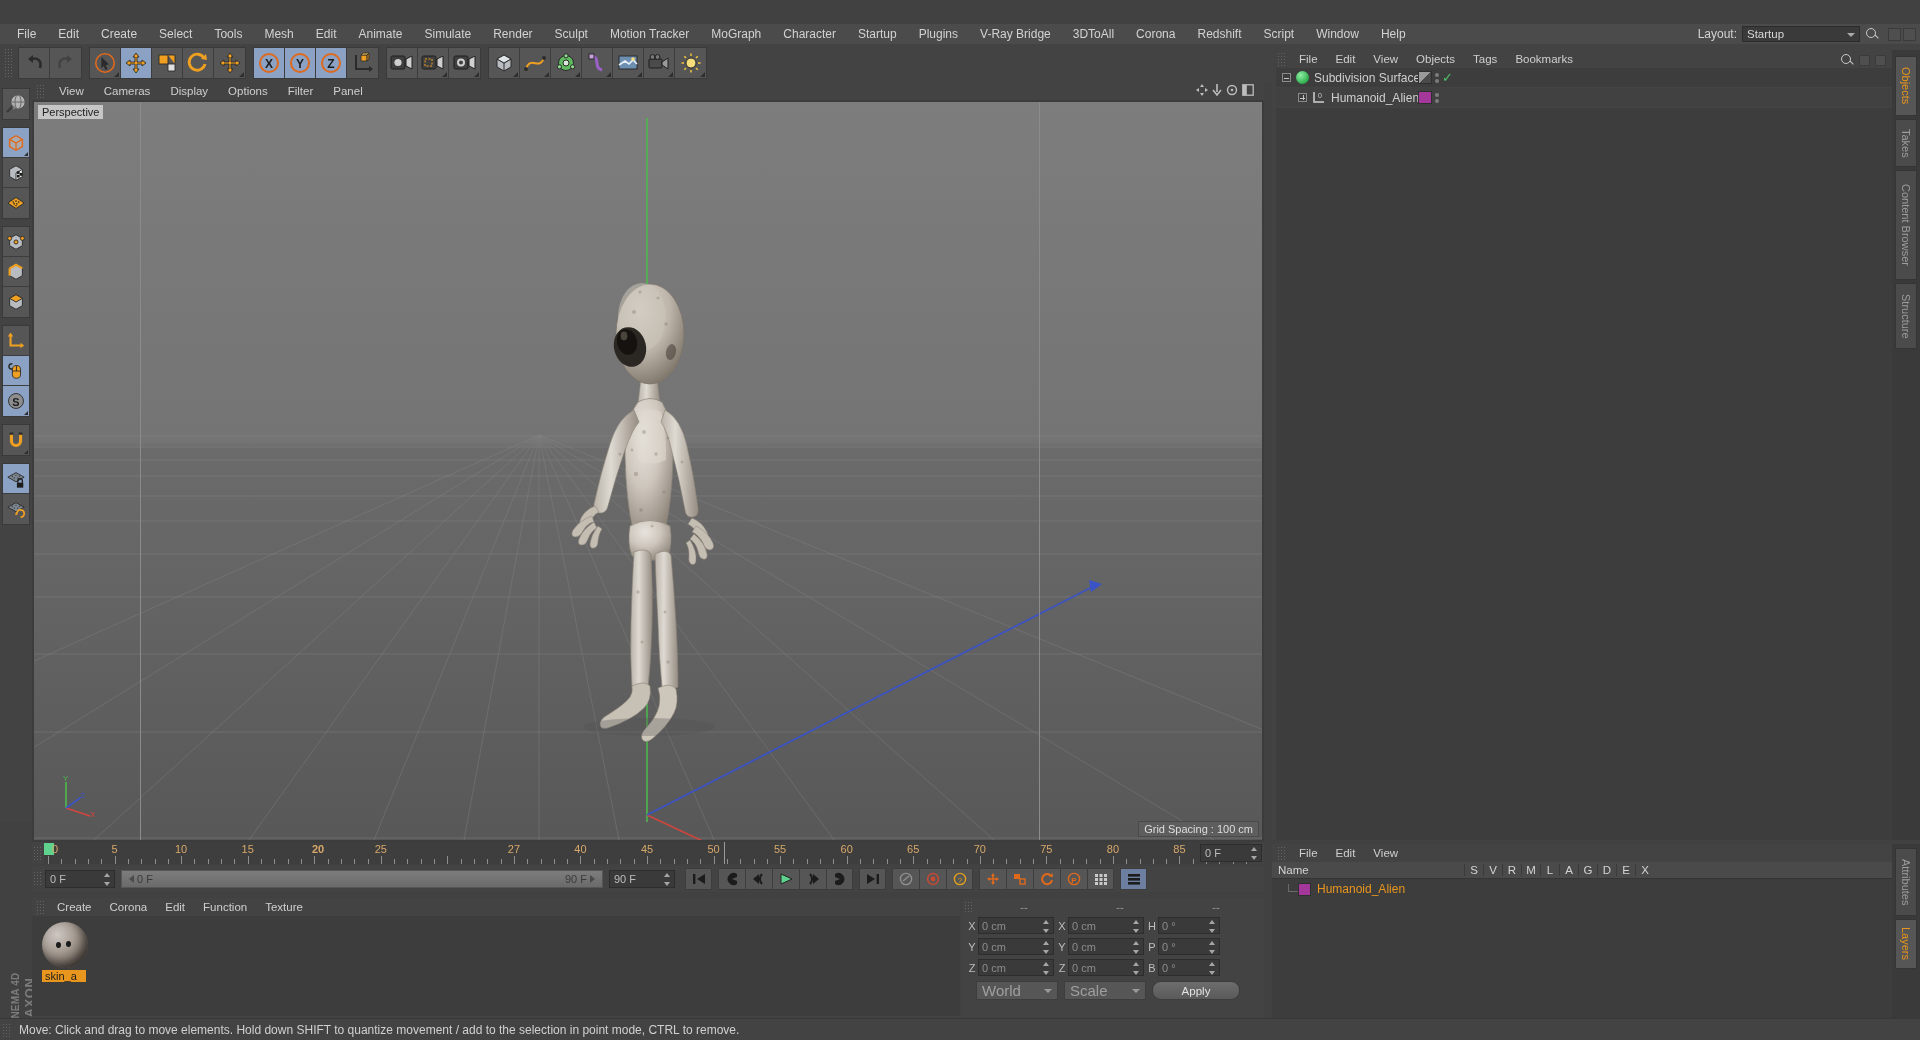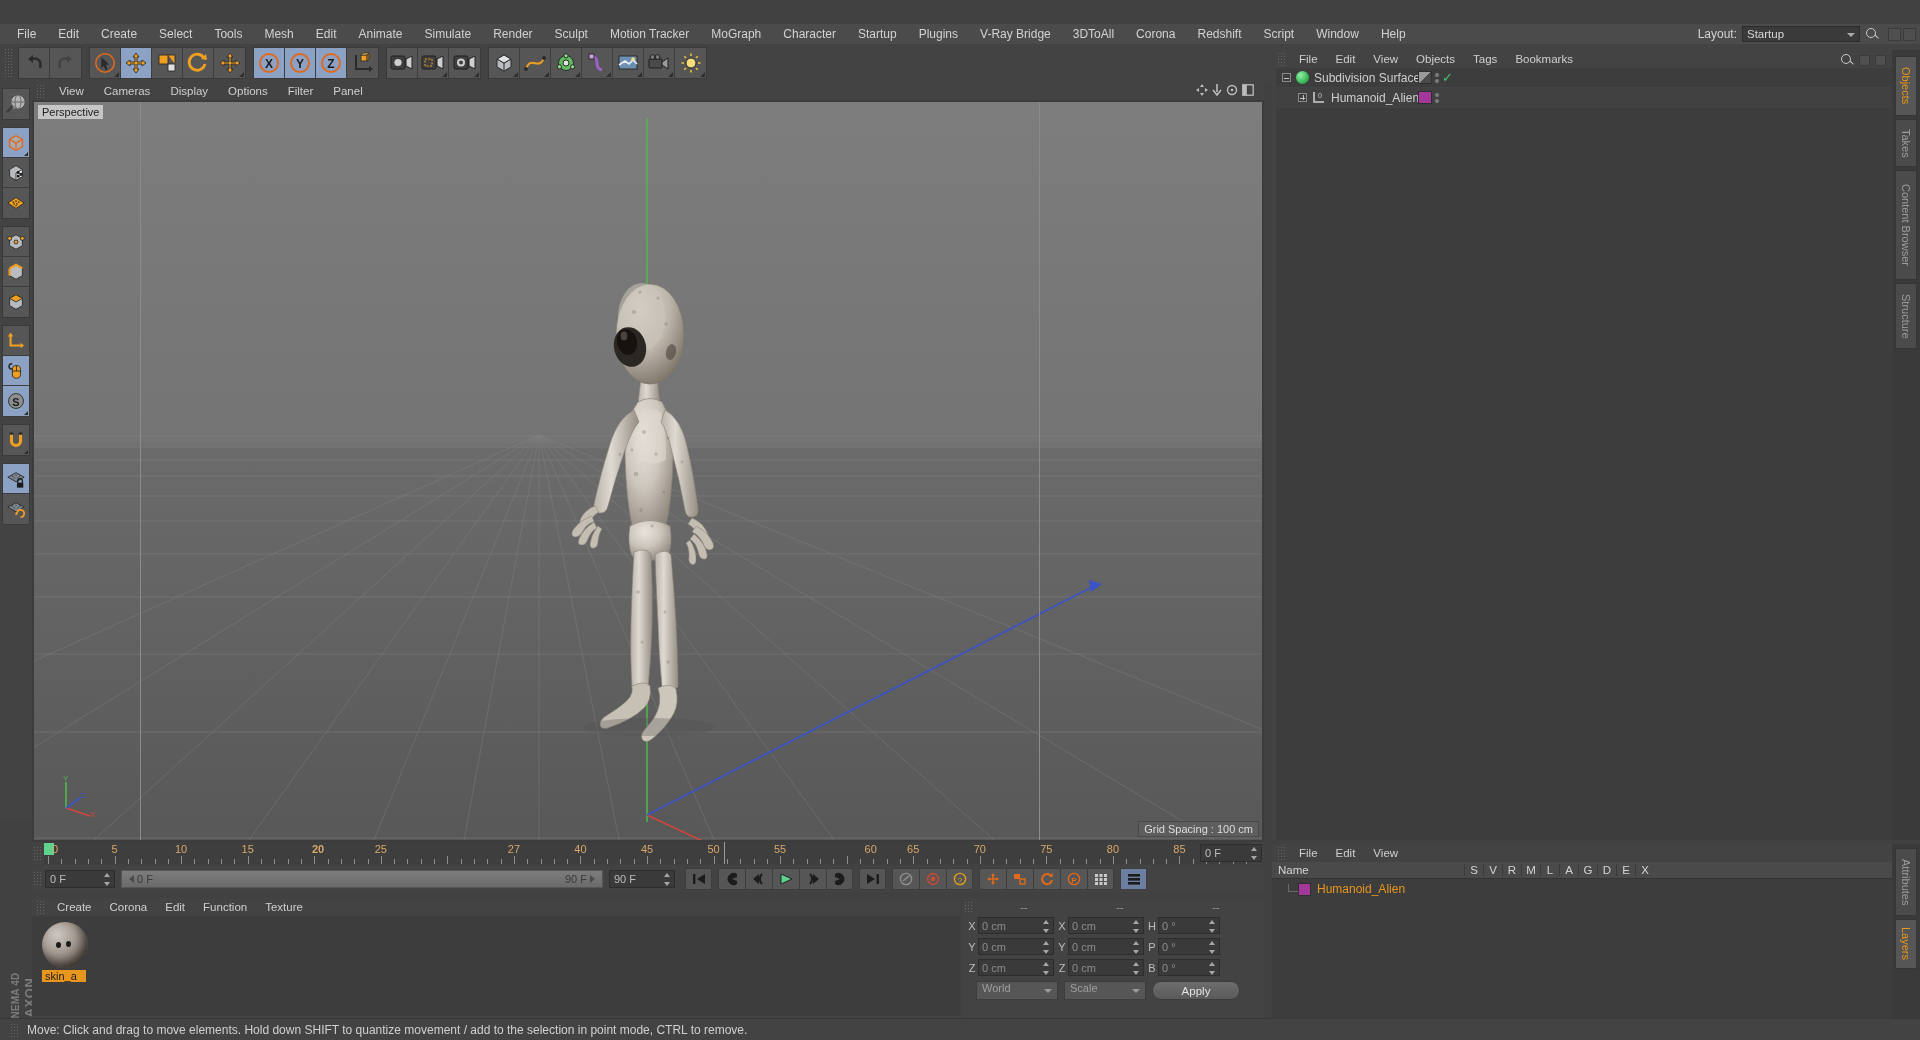--- a/index.html
+++ b/index.html
@@ -167,21 +167,21 @@
   
   .coordpanel{ position:absolute; left:962px; top:898px; width:302px; height:120px; background:#434343;}
   .coordhdr{ height:18px; display:flex; align-items:center; gap:0; font-size:11px; color:#9c9c9c;}
   .coordhdr .c{ flex:1; text-align:center;}
   .coordrow{ display:flex; align-items:center; height:19px; margin-bottom:2px;}
   .axlbl{ width:12px; text-align:center; font-size:11px; color:#bdbdbd;}
   .cfield{ width:76px; height:17px; background:#3a3a3a; border:1px solid #2d2d2d;
     font-size:11px; color:#8d8d8d; display:flex; align-items:center; padding:0 3px; position:relative; margin-right:2px;}
   .coordbot{ display:flex; align-items:center; gap:6px; margin-top:4px; padding-left:10px;}
   .cdrop{ width:82px; height:19px; background:#565656; border:1px solid #3d3d3d;
-    font-size:11px; color:#9f9f9f; display:flex; align-items:flex-start; padding:0 5px; position:relative;}
+    font-size:15px; color:#9f9f9f; display:flex; align-items:flex-end; padding:0 5px; position:relative;}
   .cdrop .caret{ position:absolute; right:5px; top:7px;
     border-left:4px solid transparent; border-right:4px solid transparent; border-top:4px solid #9a9a9a;}
   .applybtn{ width:88px; height:19px; background:linear-gradient(#6d6d6d,#5a5a5a);
     border:1px solid #3d3d3d; border-radius:9px; font-size:11.5px; color:#e3e3e3;
     display:flex; align-items:center; justify-content:center;}
 
   
   .objpanel{ position:absolute; left:1272px; top:50px; width:620px; height:790px; background:#434343;}
   .objbody{ position:absolute; left:4px; top:18px; width:620px; height:772px; background:#3d3d3d;}
   .objrow{ height:20px; display:flex; align-items:center; position:relative;
@@ -215,21 +215,21 @@
   
   .vtabs{ position:absolute; right:0; top:50px; width:28px; height:790px; background:#3a3a3a; padding-top:6px;}
   .vtab{ width:22px; margin:0 auto 3px auto; background:#4b4b4b; border:1px solid #353535;
     display:flex; align-items:center; justify-content:center; color:#9d9d9d; font-size:11px;}
   .vtab span{ writing-mode: vertical-rl; text-orientation: mixed; padding:5px 0; white-space:nowrap;}
   .vtab.active{ background:#565656; color:#e8961e;}
   .vtabs2{ position:absolute; right:0; top:844px; width:28px; height:174px; background:#3a3a3a; padding-top:4px;}
 
   
   .statusbar{ position:absolute; left:0; bottom:0; width:1920px; height:22px;
-    background:#434343; display:flex; align-items:center; gap:6px; padding-left:8px;
+    background:#434343; display:flex; align-items:center; gap:6px; padding-left:0;
     border-top:1px solid #383838;}
   .statustext{ font-size:12px; color:#d0d0d0;}
 
   .tinybtn{ width:11px; height:11px; background:#4f4f4f; border:1px solid #3b3b3b;}
 </style>
 </head>
 <body>
 
 <div id="app">
 
@@ -861,21 +861,21 @@
           <div class="tl-lab" style="left: 137.1px;">10</div>
           <div class="tl-lab" style="left: 203.7px;">15</div>
           <div class="tl-lab" style="left: 274px; font-weight: bold;">20</div>
           <div class="tl-lab" style="left: 336.8px;">25</div>
           <div class="tl-lab" style="left: 412px; margin-top: 23px;">30</div>
           <div class="tl-lab" style="left: 469.9px;">27</div>
           <div class="tl-lab" style="left: 536.4px;">40</div>
           <div class="tl-lab" style="left: 603px;">45</div>
           <div class="tl-lab" style="left: 669.6px;">50</div>
           <div class="tl-lab" style="left: 736.1px;">55</div>
-          <div class="tl-lab" style="left: 802.7px; margin-left: 24px;">60</div>
+          <div class="tl-lab" style="left: 802.7px;">60</div>
           <div class="tl-lab" style="left: 869.2px;">65</div>
           <div class="tl-lab" style="left: 935.8px;">70</div>
           <div class="tl-lab" style="left: 1002.3px;">75</div>
           <div class="tl-lab" style="left: 1068.9px;">80</div>
           <div class="tl-lab" style="left: 1135.4px;">85</div>
           <div class="tl-lab" style="left: 1202px; transform: translateX(-100%);">90</div>
         </div>
     </div>
     <div class="numfield" style="position:absolute; right:2px; top:2px; width:62px;">
       <span>0 F</span>

